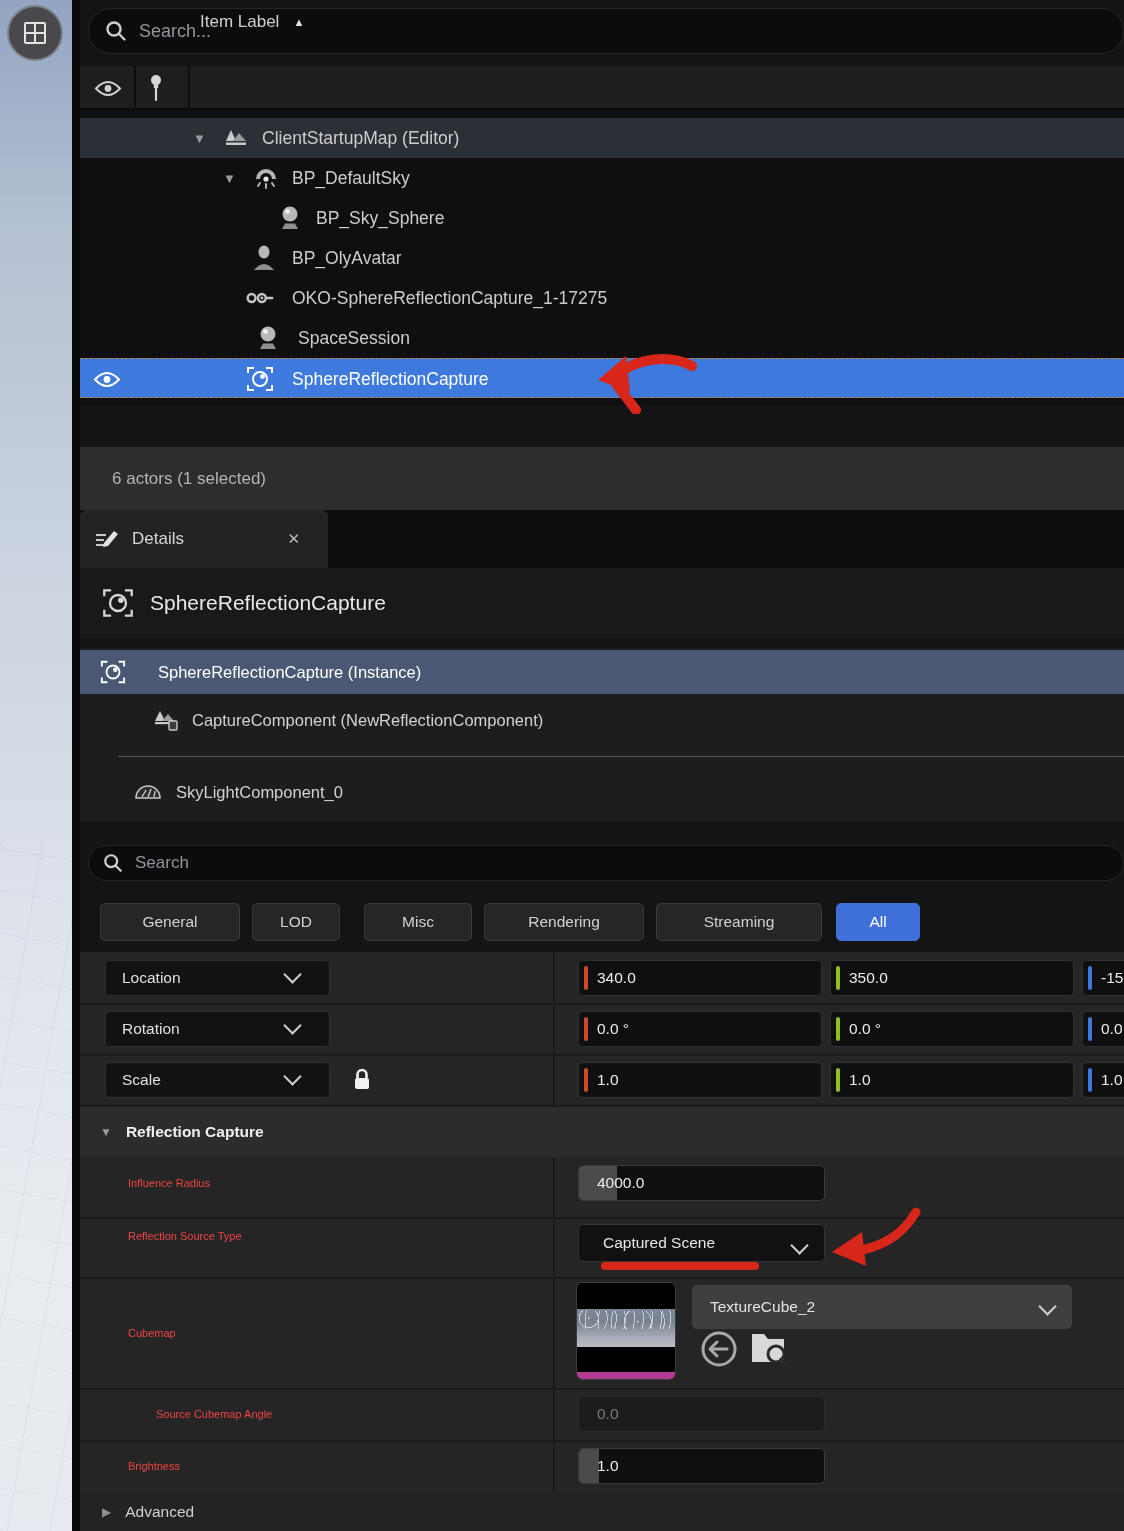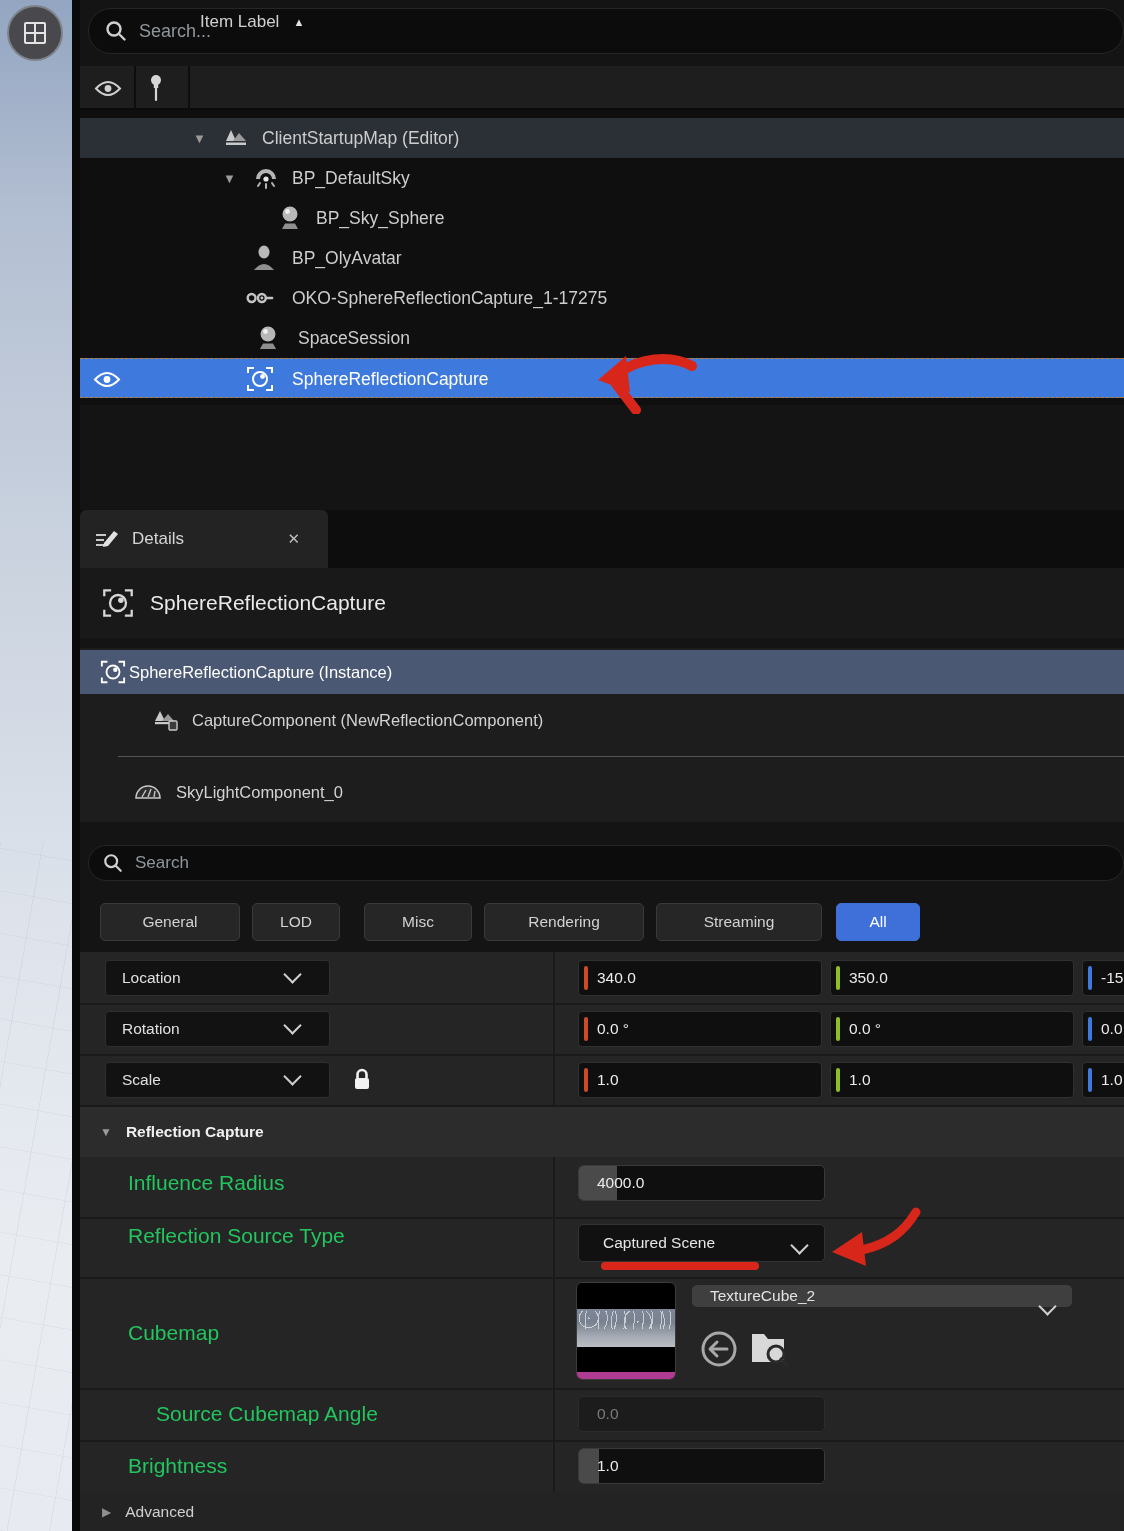--- a/index.html
+++ b/index.html
@@ -69,31 +69,31 @@
     border-radius:4px;box-sizing:border-box;display:flex;align-items:center;color:#e0e0e0;font-size:15.5px;}
   .tcombo .cname{margin-left:16px;}
   .tcombo .chev{position:absolute;right:16px;top:13px;}
   .numfield{position:absolute;width:244px;height:36px;background:#0f0f0f;border:1px solid #303030;
     border-radius:4px;box-sizing:border-box;color:#ececec;font-size:15.5px;display:flex;align-items:center;overflow:hidden;}
   .numfield .axisbar{position:absolute;left:5px;top:5px;bottom:5px;width:4px;border-radius:2px;}
   .numfield .nval{margin-left:18px;white-space:nowrap;}
   .sechead{position:absolute;left:0;width:1044px;background:#2c2c2c;display:flex;align-items:center;
     color:#f0f0f0;font-size:15.5px;font-weight:bold;}
   .sechead .tri{color:#9a9a9a;font-size:12px;margin:0 14px 0 20px;font-weight:normal;}
-  .plabel{position:absolute;left:48px;color:#22c55e;font-size:21px;display:flex;align-items:center;height:52px;}
+  .plabel{position:absolute;left:48px;color:#ef4444;font-size:11px;display:flex;align-items:center;height:52px;}
   .pinput{position:absolute;left:498px;width:247px;height:36px;background:#0f0f0f;border:1px solid #3a3a3a;
     border-radius:5px;box-sizing:border-box;color:#ececec;font-size:15.5px;display:flex;align-items:center;overflow:hidden;}
   .pinput .fill{position:absolute;left:0;top:0;bottom:0;background:#4a4a4a;border-radius:4px 0 0 4px;}
   .pinput .pval{margin-left:18px;position:relative;}
   .pinput.disabled{background:#1c1c1c;border-color:#2c2c2c;color:#7a7a7a;}
   .dropdown{position:absolute;left:498px;width:247px;height:38px;background:#111;border:1px solid #333;
     border-radius:5px;box-sizing:border-box;color:#e6e6e6;font-size:15.5px;display:flex;align-items:center;}
   .dropdown .dval{margin-left:24px;}
   .dropdown .chev{position:absolute;right:18px;top:14px;}
-  .assetcombo{position:absolute;left:612px;width:380px;height:22px;background:#3f3f3f;border-radius:5px;
+  .assetcombo{position:absolute;left:612px;width:380px;height:44px;background:#3f3f3f;border-radius:5px;
     color:#e2e2e2;font-size:15.5px;display:flex;align-items:center;}
   .assetcombo .aval{margin-left:18px;}
   .assetcombo .chev{position:absolute;right:18px;top:15px;}
   .thumb{position:absolute;left:496px;top:1282px;width:100px;height:98px;border-radius:6px;overflow:hidden;
     background:#000;border:1px solid #3c3c3c;box-sizing:border-box;}
   .thumb .band-sky{position:absolute;left:0;top:26px;width:100%;height:38px;
     background:linear-gradient(180deg,#7e8798 0%,#79828f 35%,#a7adb6 75%,#b9bdc3 100%);}
   .thumb .speck{position:absolute;left:0;top:28px;width:100%;height:18px;opacity:.6;
     background:repeating-radial-gradient(circle at 12% 40%, #fff 0 1px, transparent 1px 9px),
                repeating-radial-gradient(circle at 62% 60%, #fff 0 1px, transparent 1px 13px);}
@@ -253,20 +253,23 @@
                 <path d="M8 25 H2 V20"></path>
                 <circle cx="14" cy="14" r="7"></circle>
               </g>
               <circle cx="16.5" cy="11.5" r="2.4" fill="#ffffff"></circle>
             </svg>
         </span>
         <span class="tlabel" style="left:212px;">SphereReflectionCapture</span>
       </div>
     </div>
 
+    <div class="footbar">
+      <span>6 actors (1 selected)</span>
+    </div>
 
     <div class="tabstrip"></div>
     <div class="dettab">
       <span style="margin-left:14px;">
         <svg width="26" height="24" viewBox="0 0 26 24">
             <g stroke="#c9c9c9" stroke-width="2">
               <line x1="2" y1="8" x2="12" y2="8"></line>
               <line x1="2" y1="13" x2="10" y2="13"></line>
               <line x1="2" y1="18" x2="12" y2="18"></line>
             </g>
@@ -300,21 +303,21 @@
               <g stroke="#ffffff" stroke-width="2" fill="none">
                 <path d="M2 8 V3 H8"></path>
                 <path d="M20 3 H26 V8"></path>
                 <path d="M26 20 V25 H20"></path>
                 <path d="M8 25 H2 V20"></path>
                 <circle cx="14" cy="14" r="7"></circle>
               </g>
               <circle cx="16.5" cy="11.5" r="2.4" fill="#ffffff"></circle>
             </svg>
         </span>
-        <span style="margin-left:3px;">SphereReflectionCapture (Instance)</span>
+        <span style="margin-left:32px;">SphereReflectionCapture (Instance)</span>
       </div>
       <div class="comprow" style="top:50px;">
         <span style="margin-left:72px;">
           <svg width="26" height="22" viewBox="0 0 26 22">
               <path d="M8 2 L13 12 H3 Z" fill="#c9c9c9"></path>
               <path d="M16 5 L22 12 H10 Z" fill="#9a9a9a"></path>
               <rect x="3" y="13" width="19" height="2.2" fill="#c9c9c9"></rect>
               <rect x="17" y="12" width="8" height="9" rx="1" fill="#3c3c3c" stroke="#c9c9c9" stroke-width="1.4"></rect>
             </svg>
         </span>

